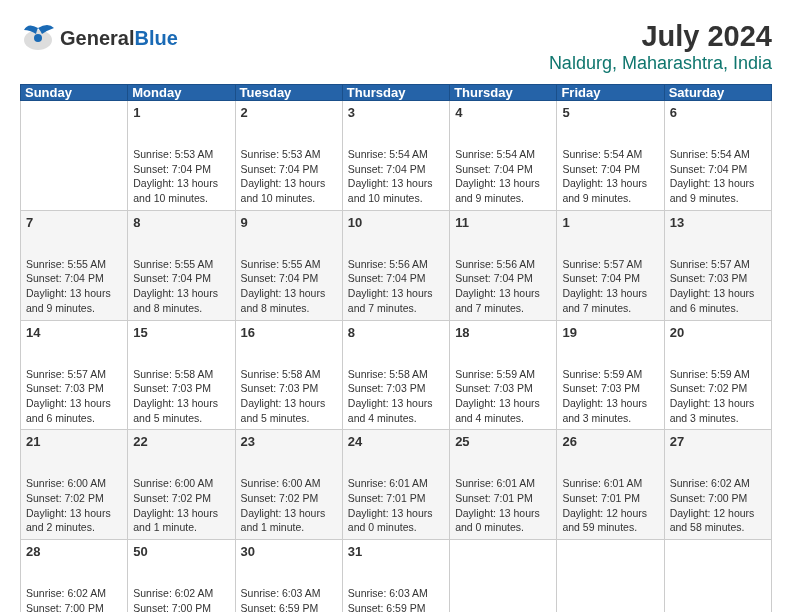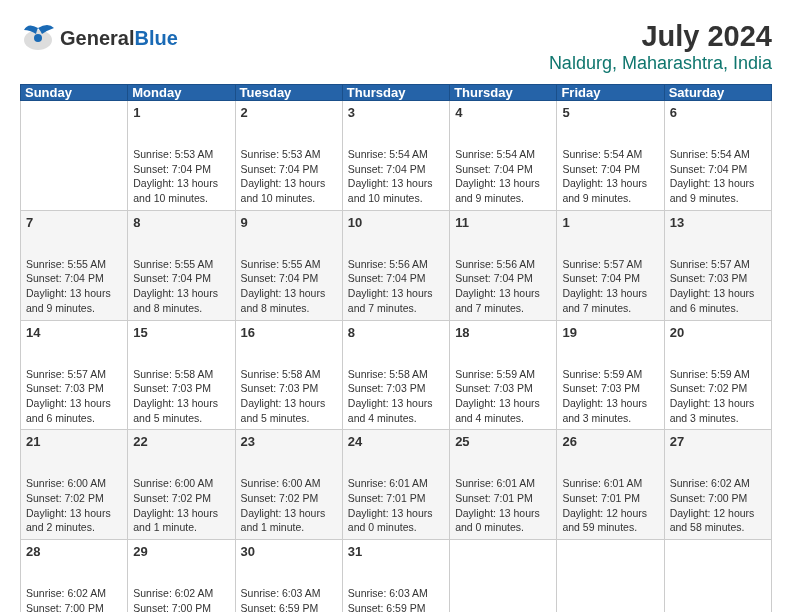--- a/index.html
+++ b/index.html
@@ -319,21 +319,21 @@
       </tr>
       <tr>
         <td>
           <span class="day-number">28</span>
           <div class="day-info" style="white-space: pre-line;">Sunrise: 6:02 AM
 Sunset: 7:00 PM
 Daylight: 12 hours
 and 58 minutes.</div>
         </td>
         <td>
-          <span class="day-number">29</span>
+          <span class="day-number">50</span>
           <div class="day-info" style="white-space: pre-line;">Sunrise: 6:02 AM
 Sunset: 7:00 PM
 Daylight: 12 hours
 and 57 minutes.</div>
         </td>
         <td>
           <span class="day-number">30</span>
           <div class="day-info" style="white-space: pre-line;">Sunrise: 6:03 AM
 Sunset: 6:59 PM
 Daylight: 12 hours

